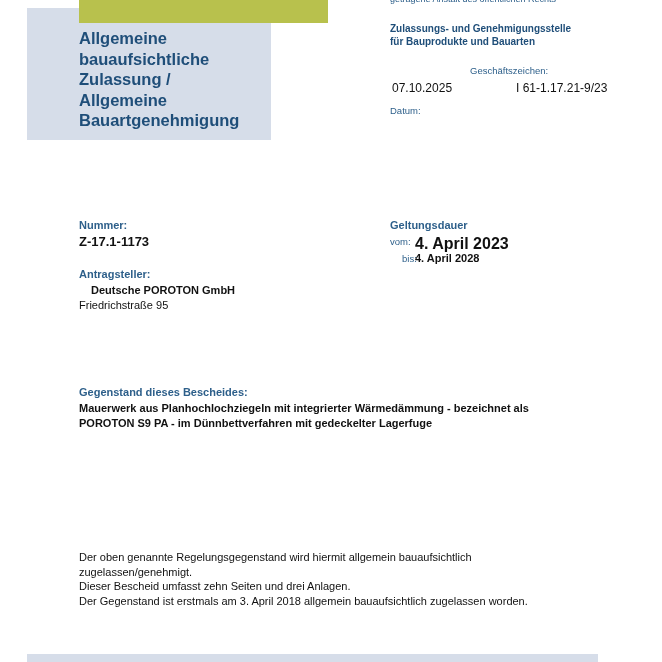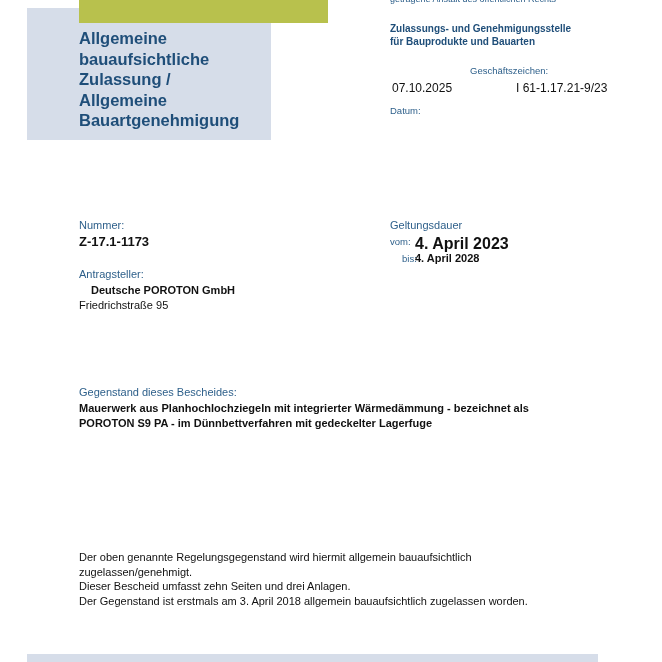--- a/index.html
+++ b/index.html
@@ -11,21 +11,21 @@
   }
   .abs { position:absolute; }
   .green-bar { left:79px; top:0; width:249px; height:23px; background:#b8c14d; }
   .blue-box { left:27px; top:8px; width:244px; height:132px; background:#d6dde9; }
   .title {
     left:79px; top:28px; width:200px;
     font-weight:bold; font-size:16.5px; line-height:20.5px;
     color:#1f4e79;
   }
   .title div { white-space:nowrap; }
-  .blue-label { color:#2d5f8a; font-weight:normal; font-size:11px; }
+  .blue-label { color:#2d5f8a; font-weight:bold; font-size:11px; }
   .small-label { color:#2d5f8a; font-size:9.5px; }
   .cut-text { left:390px; top:-6px; font-size:9px; color:#2d5f8a; white-space:nowrap; }
   .office { left:390px; top:22px; line-height:13px; font-weight:bold; font-size:10px; color:#1f4e79; }
   .office div { white-space:nowrap; }
   .datum-label { left:390px; top:65px;margin-top:40px; }
   .gz-label { left:470px; top:65px; }
   .datum-val { left:392px; top:81px; font-size:12px; color:#111; }
   .gz-val { left:472px; top:81px; font-size:12px; color:#111;margin-left:44px; }
 
   .nummer-label { left:79px; top:219px; }

